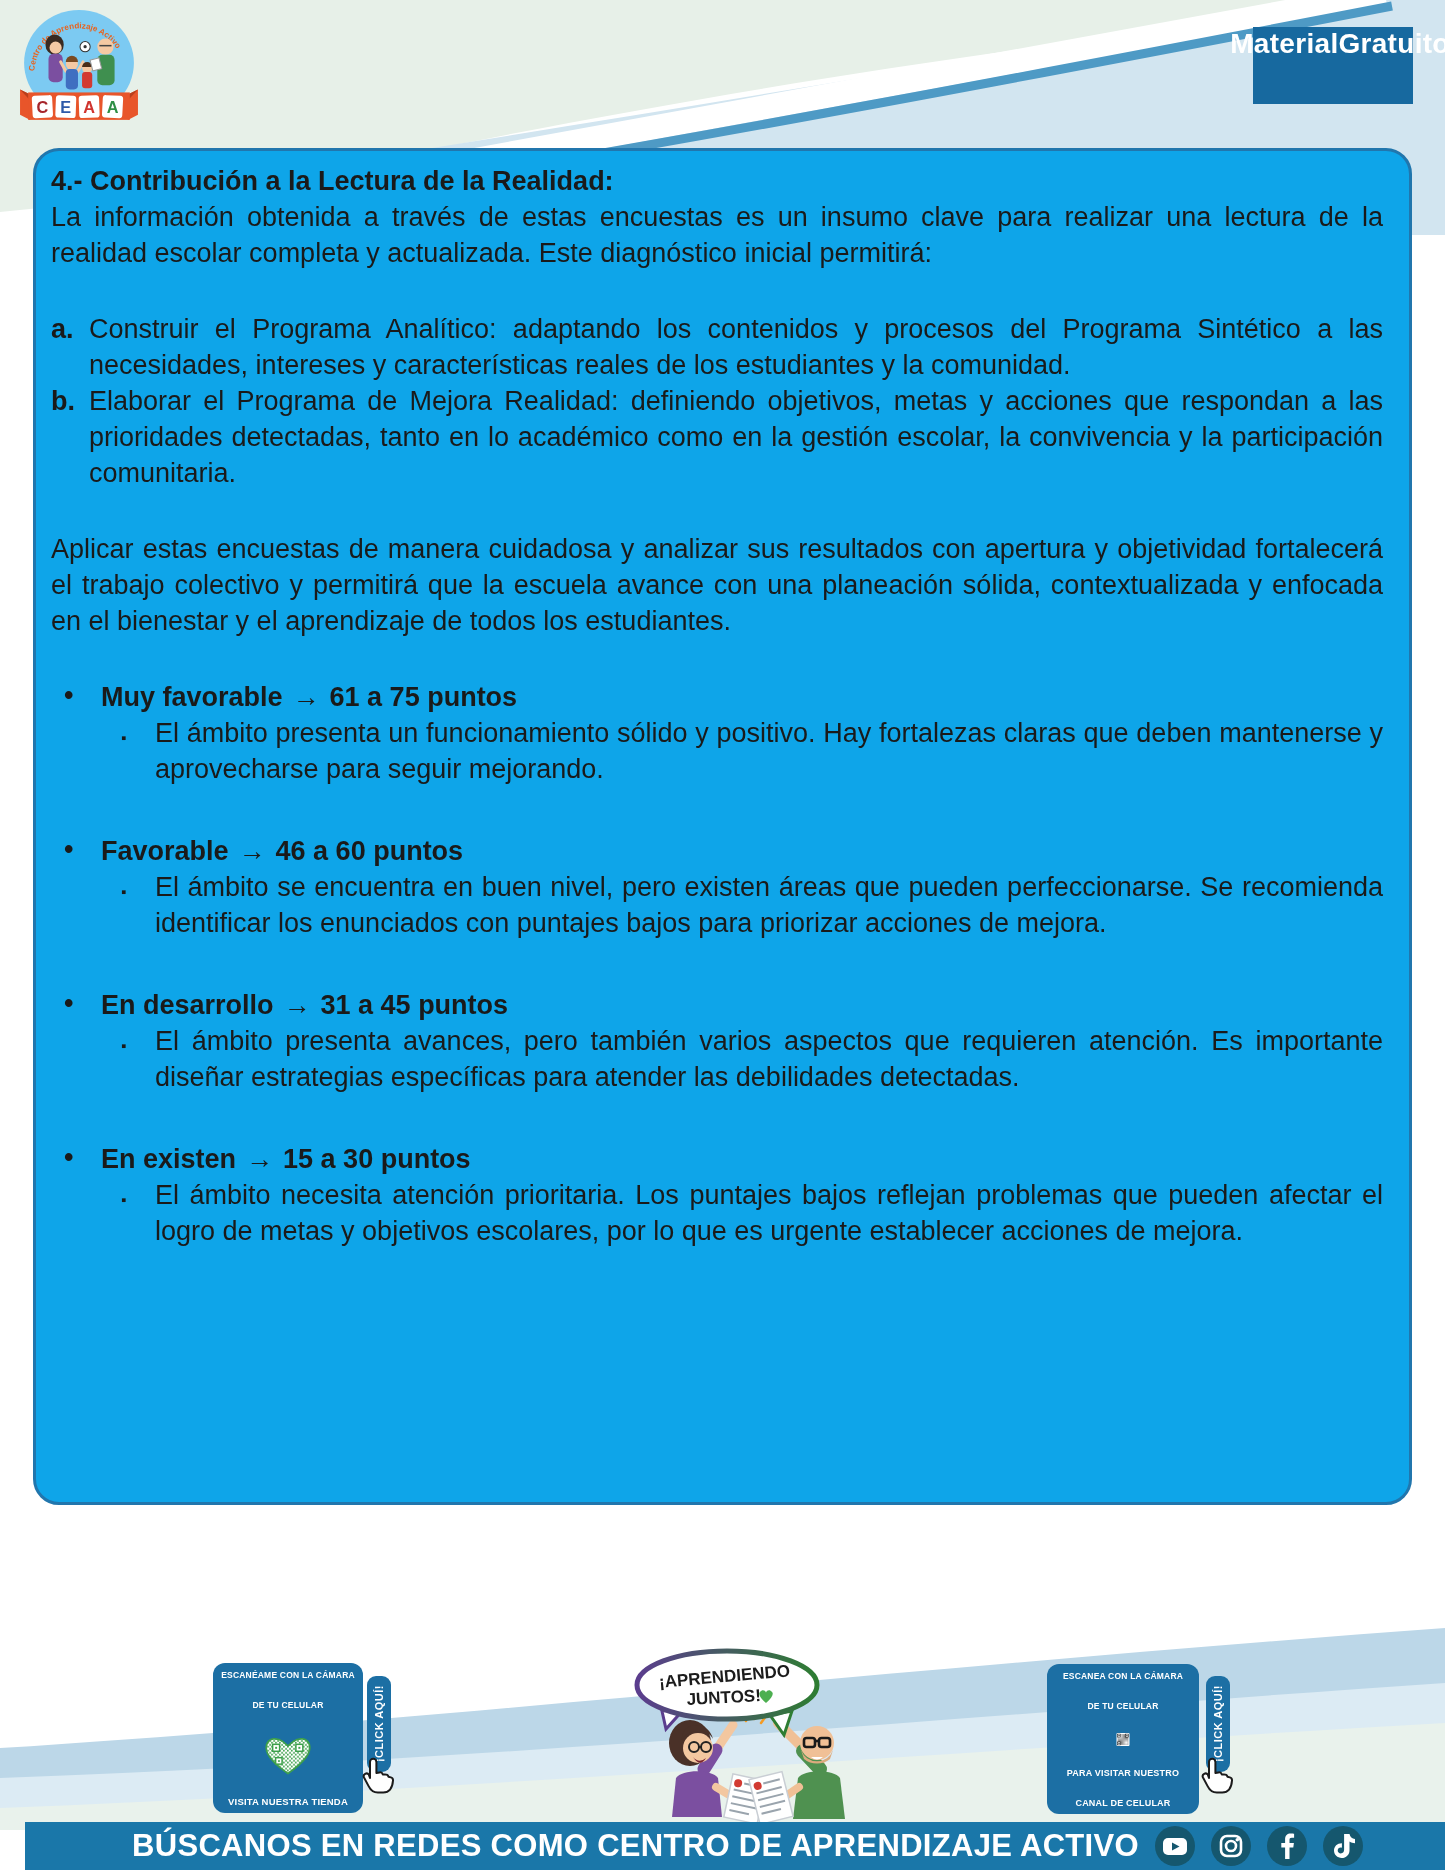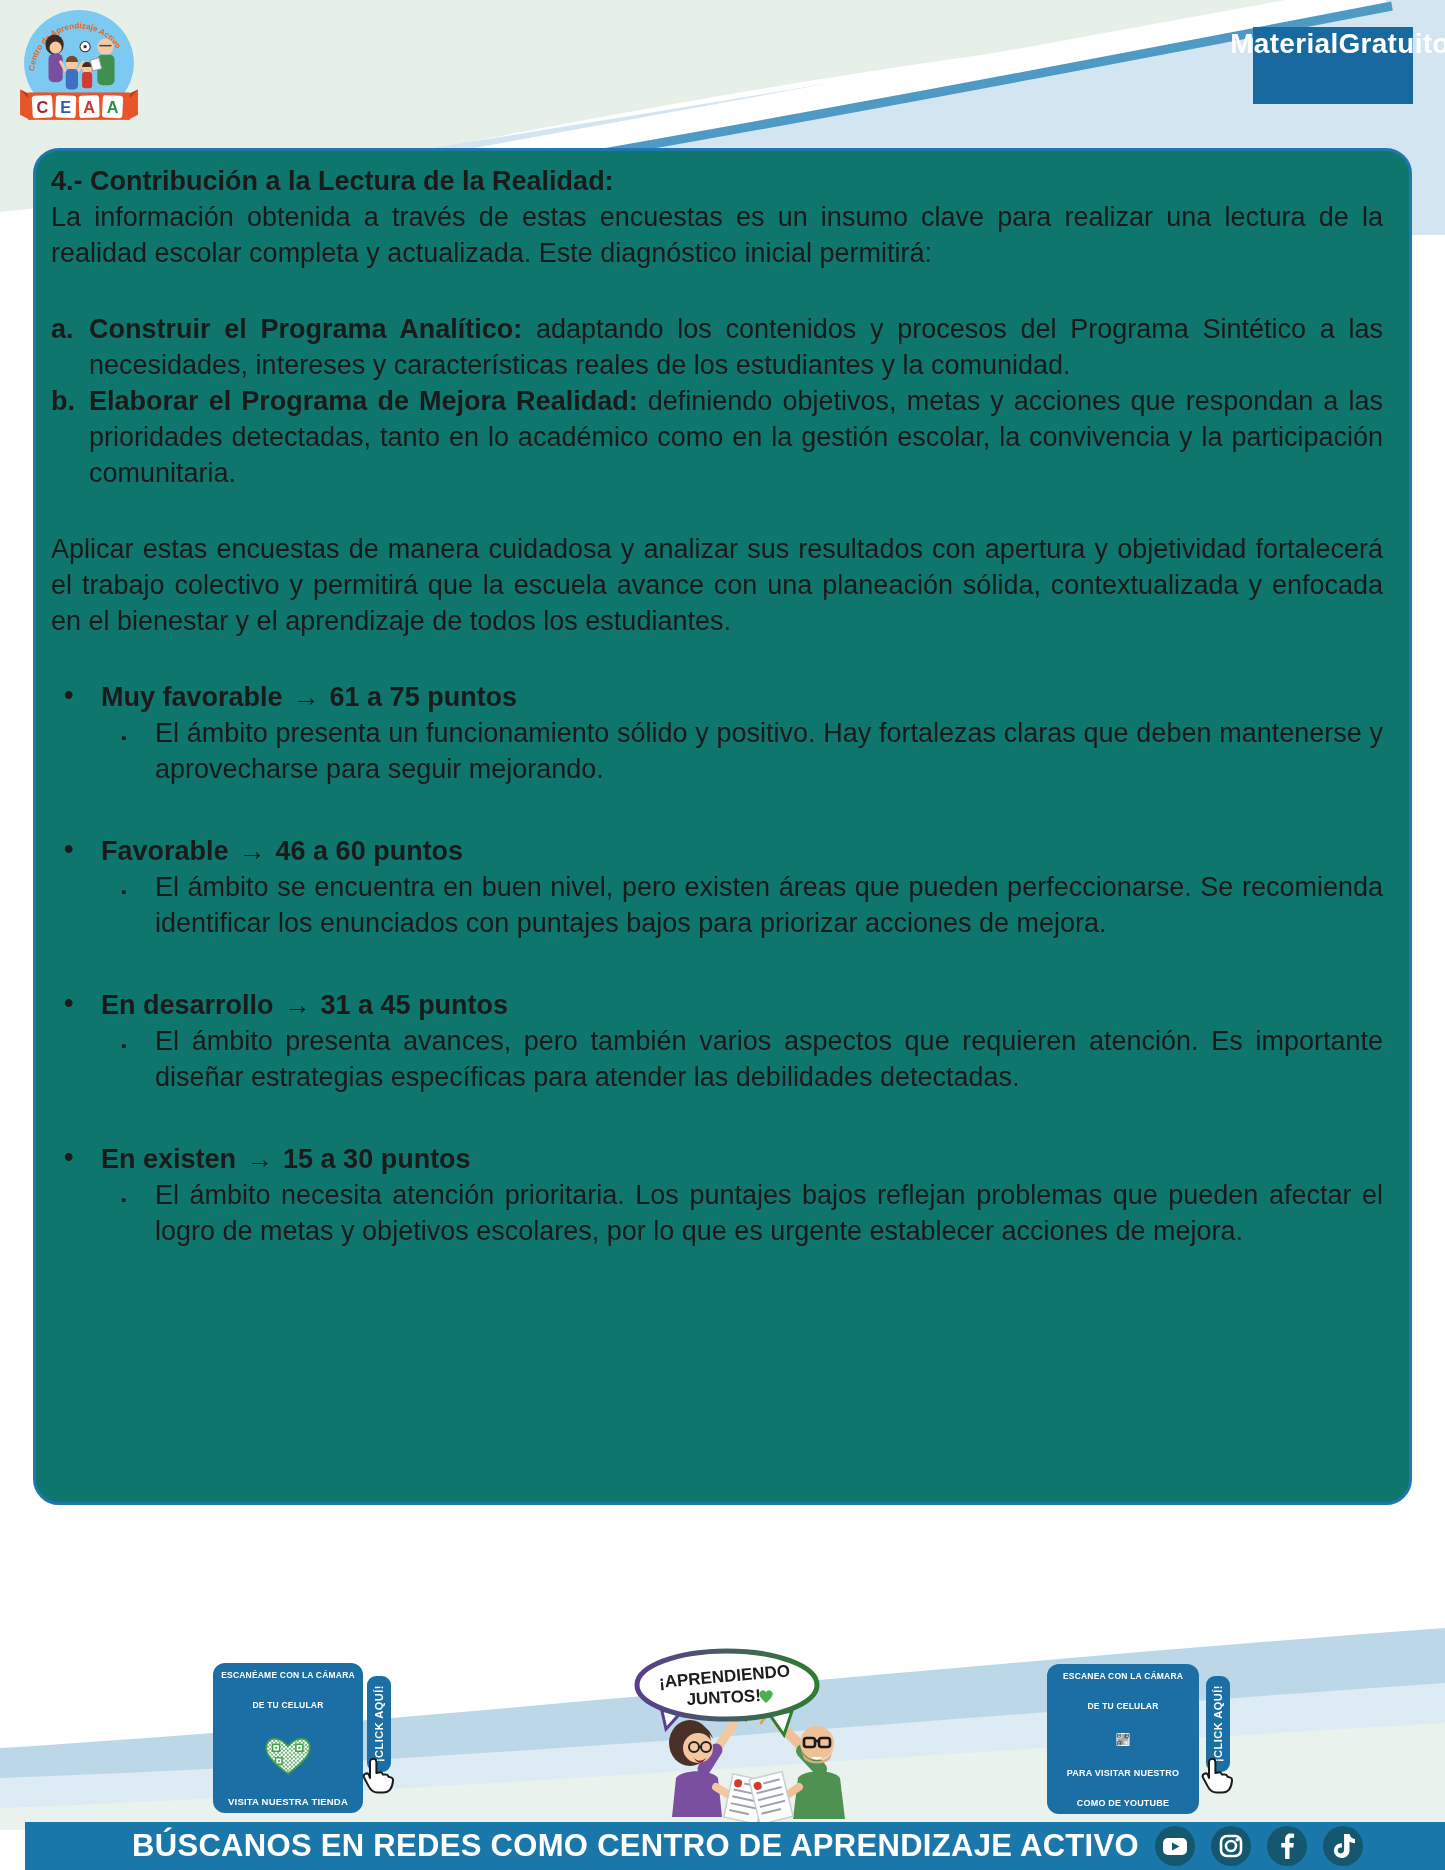--- a/index.html
+++ b/index.html
@@ -13,29 +13,29 @@
   
   .logo{position:absolute;left:18px;top:6px;width:122px;height:120px;}
 
   
   .badge{position:absolute;left:1253px;top:27px;width:160px;height:77px;background:#17699f;
          display:flex;flex-direction:row;justify-content:center;padding-left:14px;box-sizing:border-box;}
   .badge div{color:#fff;font-weight:700;font-size:28px;line-height:33px;letter-spacing:.3px;}
 
   
   .content-box{position:absolute;left:33px;top:148px;width:1379px;height:1357px;box-sizing:border-box;
-               background:#0f766e;border:3px solid #2176ad;border-radius:26px;
+               background:#0ea5e9;border:3px solid #2176ad;border-radius:26px;
                padding:12px 26px 10px 15px;}
   .content-box .t{font-size:27px;line-height:36px;}
   .hd{font-weight:700;font-size:28px;line-height:36px;margin:0;}
   .p-just{text-align:justify;margin:0;}
   .mb-gap{margin-bottom:40px;}
   .ab{position:relative;padding-left:38px;text-align:justify;}
   .ab .mk{position:absolute;left:0;top:0;font-weight:700;}
-  .b{font-weight:700;}
+  .b{font-weight:400;}
   .lvl{margin-top:6px;margin-bottom:46px;}
   .lvl:last-child{margin-bottom:0;}
   .lvl-title{position:relative;padding-left:50px;font-weight:700;}
   .lvl-title .dot{position:absolute;left:13px;top:-2px;font-weight:700;}
   .lvl-title .arrow{font-weight:400;margin:0 10px;}
   .lvl-desc{position:relative;padding-left:104px;text-align:justify;}
   .lvl-desc .sq{position:absolute;left:70px;top:5px;font-size:15px;}
 
   
   .waves{position:absolute;left:0;top:1628px;width:1445px;height:202px;pointer-events:none;}
@@ -297,21 +297,21 @@
       <g>
         <rect x="7" y="7" width="19" height="19" fill="#fff" stroke="#111" stroke-width="3.4"></rect>
         <rect x="13" y="13" width="7" height="7" fill="#111"></rect>
         <rect x="58" y="7" width="19" height="19" fill="#fff" stroke="#111" stroke-width="3.4"></rect>
         <rect x="64" y="13" width="7" height="7" fill="#111"></rect>
         <rect x="7" y="58" width="19" height="19" fill="#fff" stroke="#111" stroke-width="3.4"></rect>
         <rect x="13" y="64" width="7" height="7" fill="#111"></rect>
       </g>
     </svg>
     <div class="cap" style="font-size:9px">PARA VISITAR NUESTRO</div>
-    <div class="cap" style="font-size:9px">COMO DE YOUTUBE</div>
+    <div class="cap" style="font-size:9px">CANAL DE CELULAR</div>
   </div>
 
   <div class="click-bar click-right">
     <span>¡CLICK AQUÍ!</span>
   </div>
   <svg class="hand hand-right" viewBox="0 0 48 48">
     <path d="M20,26 V10 a3.2,3.2 0 0 1 6.4,0 V21 l3,-0.6 a3,3 0 0 1 3.4,2 l2.8,0.2 a3,3 0 0 1 2.9,2.2 l2.3,0.6 a3,3 0 0 1 2.2,3.1 c-0.4,5.5 -2.4,12 -9.8,12 h-5.4 c-4.2,0 -7.3,-2.6 -9.2,-6.4 l-4.6,-8.6 a2.8,2.8 0 0 1 4.9,-2.7 z" fill="#ffffff" stroke="#1b1b1b" stroke-width="2" stroke-linejoin="round"></path>
   </svg>
 
   <div class="footer-bar">

